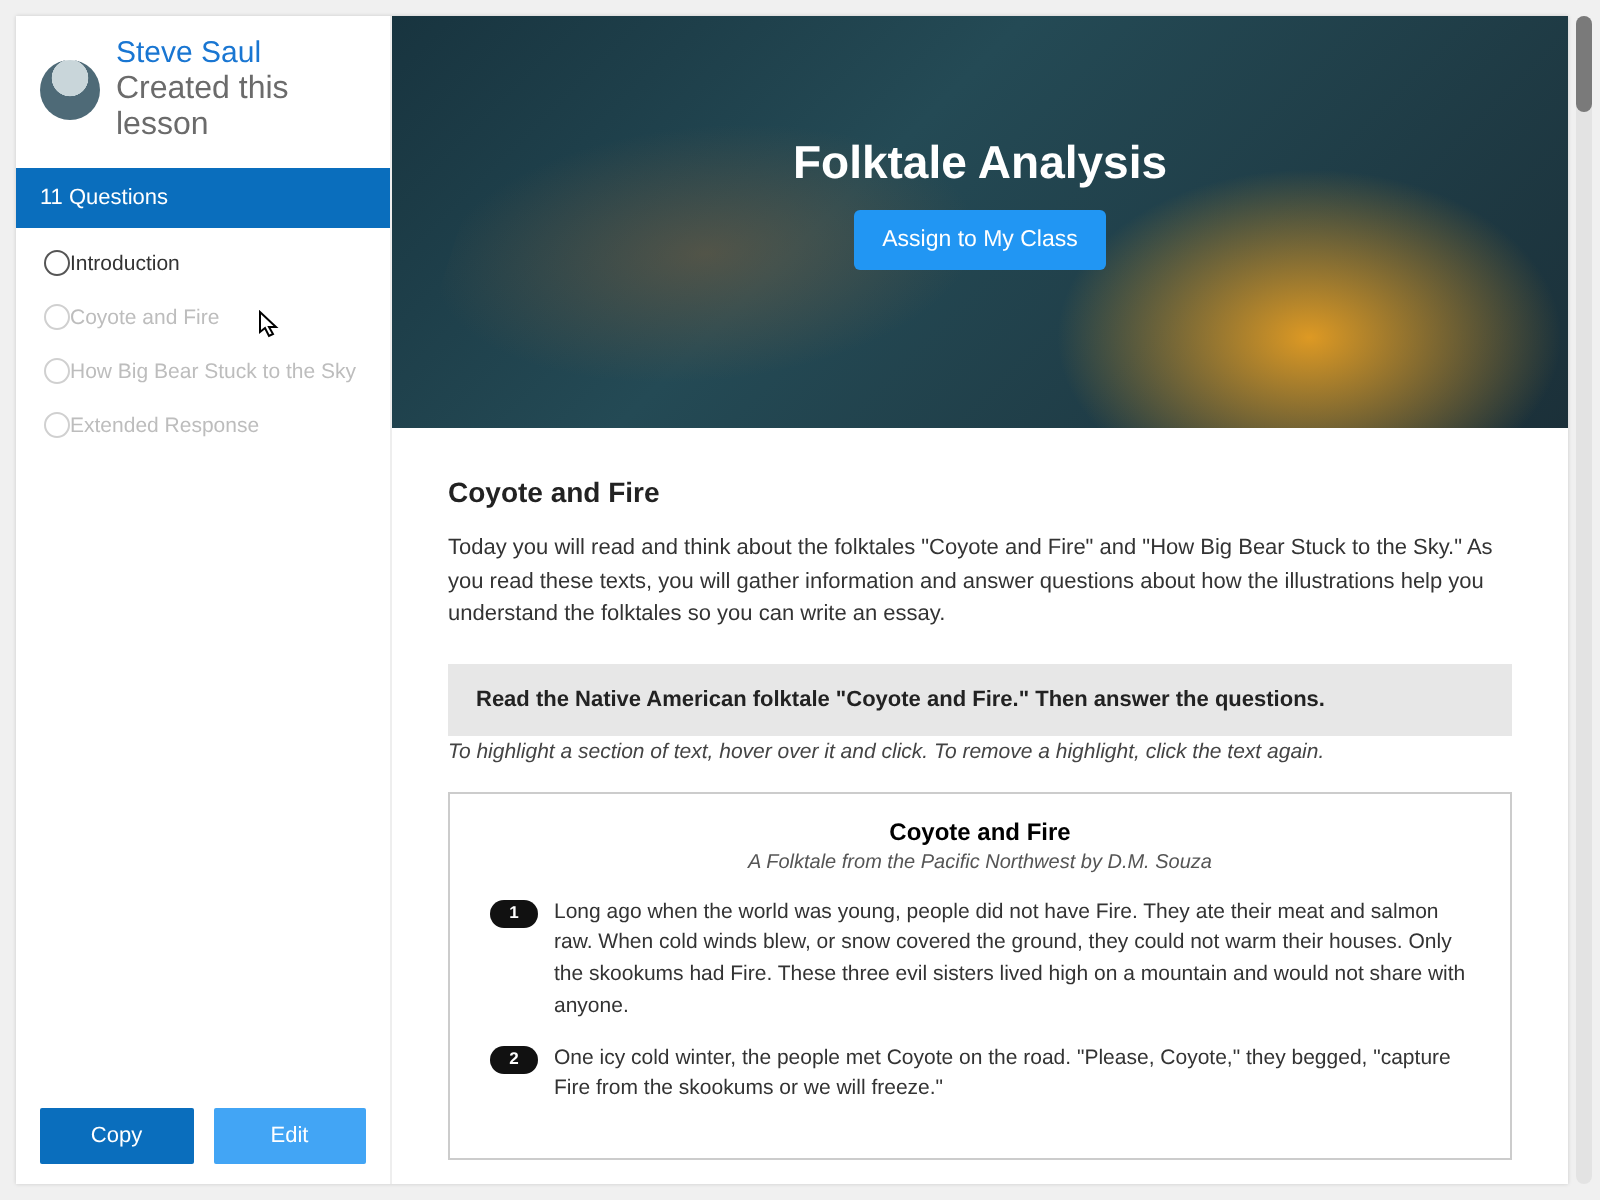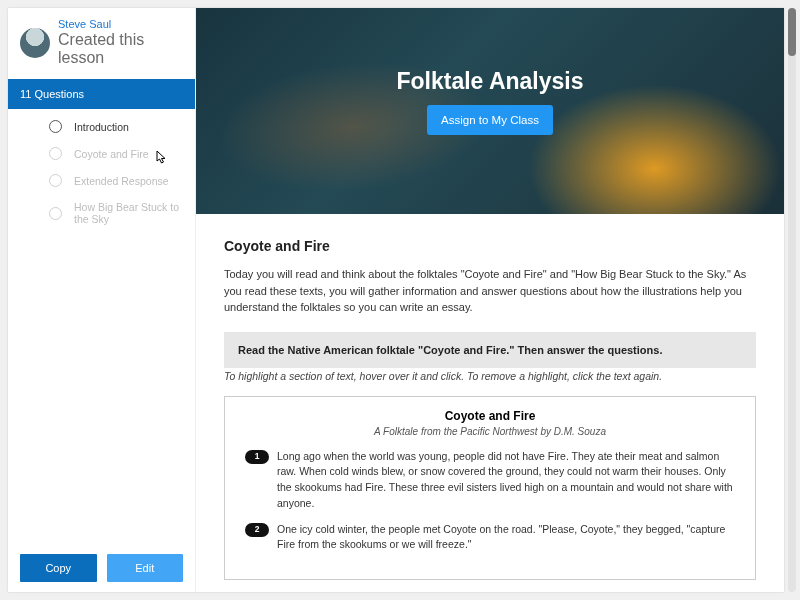--- a/index.html
+++ b/index.html
@@ -5,27 +5,27 @@
   * { box-sizing: border-box; margin: 0; padding: 0; }
   body { font-family: -apple-system, "Helvetica Neue", Arial, sans-serif; background: #f0f0f0; width: 800px; height: 600px; overflow: hidden; position: relative; }
   .frame { position: absolute; top: 8px; left: 8px; right: 16px; bottom: 8px; background: #fff; display: flex; box-shadow: 0 0 2px rgba(0,0,0,0.15); }
   .scrollbar-track { position: absolute; right: 4px; top: 8px; bottom: 8px; width: 8px; background: #e3e3e3; border-radius: 4px; }
   .scrollbar-thumb { position: absolute; top: 0; left: 0; right: 0; height: 48px; background: #7a7a7a; border-radius: 4px; }
 
   .sidebar { width: 188px; flex: none; display: flex; flex-direction: column; border-right: 1px solid #eee; position: relative; }
   .author { display: flex; align-items: center; gap: 8px; padding: 10px 12px 12px 12px; }
   .avatar { width: 30px; height: 30px; border-radius: 50%; background: radial-gradient(circle at 50% 30%, #c9d6da 0 35%, #4e6a77 36% 100%); flex: none; }
   .author-text { display: flex; flex-direction: column; }
-  .author-name { color: #1976d2; font-size: 11px; font-weight: 500; }
+  .author-name { color: #1976d2; font-size: 15px; font-weight: 500; }
   .author-sub { color: #6b6b6b; font-size: 16px; margin-top: 1px; }
 
   .q-header { background: #0a6ebd; color: #fff; font-size: 11px; padding: 9px 12px; }
 
   .nav { padding-top: 4px; }
-  .nav-item { display: flex; align-items: center; gap: 12px; padding: 7px 14px; font-size: 10.5px; color: #333; cursor: pointer; position: relative; margin-left: 27px; }
+  .nav-item { display: flex; align-items: center; gap: 0; padding: 7px 14px; font-size: 10.5px; color: #333; cursor: pointer; position: relative; }
   .nav-item .ring { width: 13px; height: 13px; border: 1.5px solid #555; border-radius: 50%; flex: none; }
   .nav-item.muted { color: #bdbdbd; }
   .nav-item.muted .ring { border-color: #d0d0d0; }
 
   .cursor { position: absolute; left: 118px; top: 10px; width: 14px; height: 16px; }
   .cursor svg { display: block; }
 
   .sidebar-actions { position: absolute; bottom: 10px; left: 0; right: 0; display: flex; gap: 10px; padding: 0 12px; }
   .btn { flex: 1; border: none; color: #fff; font-size: 11px; padding: 8px 0; cursor: pointer; border-radius: 1px; }
   .btn-copy { background: #0a6ebd; }
@@ -78,25 +78,25 @@
         <span class="ring"></span>
         <span>Coyote and Fire</span>
         <span class="cursor">
           <svg width="14" height="16" viewBox="0 0 14 16">
               <path d="M4 1 L4 11 L6.5 9 L8.5 13 L10.5 12 L8.5 8.5 L12 8.5 Z" fill="#fff" stroke="#000" stroke-width="1"></path>
             </svg>
         </span>
       </div>
       <div class="nav-item muted">
         <span class="ring"></span>
-        <span>Extended Response</span>
+        <span>How Big Bear Stuck to the Sky</span>
       </div>
       <div class="nav-item muted">
         <span class="ring"></span>
-        <span>How Big Bear Stuck to the Sky</span>
+        <span>Extended Response</span>
       </div>
     </nav>
     <div class="sidebar-actions">
       <button class="btn btn-copy">Copy</button>
       <button class="btn btn-edit">Edit</button>
     </div>
   </aside>
 
   <main class="main">
     <div class="hero">

